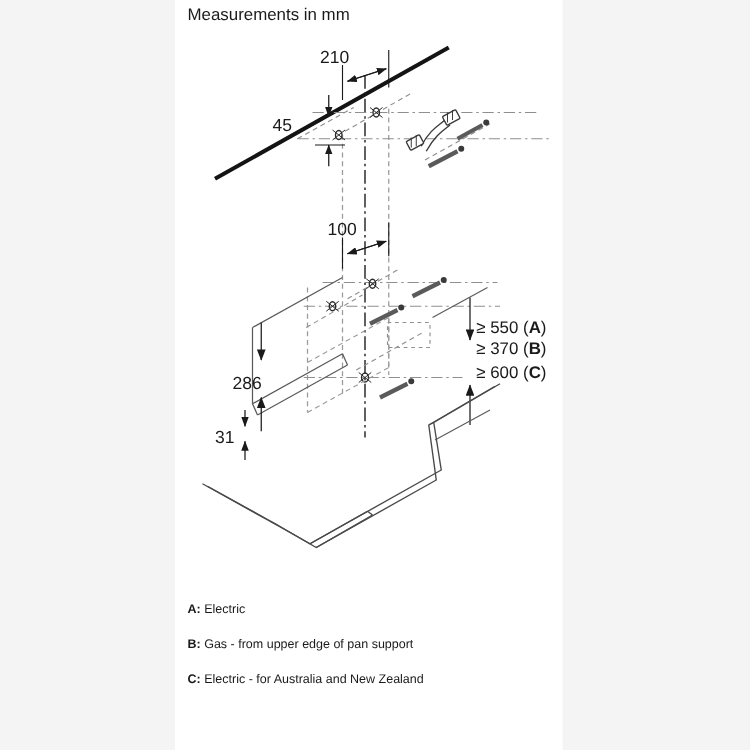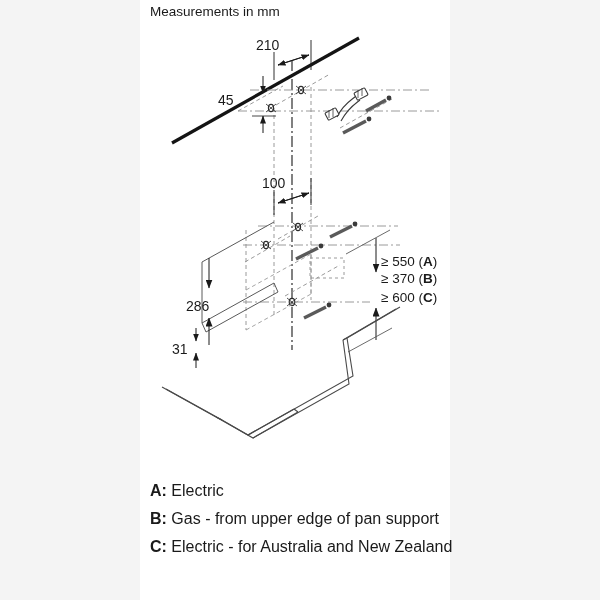--- a/index.html
+++ b/index.html
@@ -27,21 +27,21 @@
   #dim-210{left:256px;top:37px;}
   #dim-45{left:218px;top:92px;}
   #dim-200{left:262px;top:175px;}
   #dim-286{left:186px;top:298px;}
   #dim-31{left:172px;top:341px;text-align:center;}
   .clr{position:absolute;font-size:13.5px;color:#1a1a1a;white-space:nowrap;}
   #clr-a{left:381px;top:254px;}
   #clr-b{left:381px;top:271px;}
   #clr-c{left:381px;top:290px;text-align:center;}
   .clr b{font-weight:bold;}
-  .legend{position:absolute;font-size:16px;color:#1a1a1a;white-space:nowrap;}
+  .legend{position:absolute;font-size:10px;color:#1a1a1a;white-space:nowrap;}
   .legend b{font-weight:bold;}
   #leg-a{left:150px;top:482px;}
   #leg-b{left:150px;top:510px;}
   #leg-c{left:150px;top:538px;}
 </style>
 </head>
 <body>
 
 <div id="root">
 

